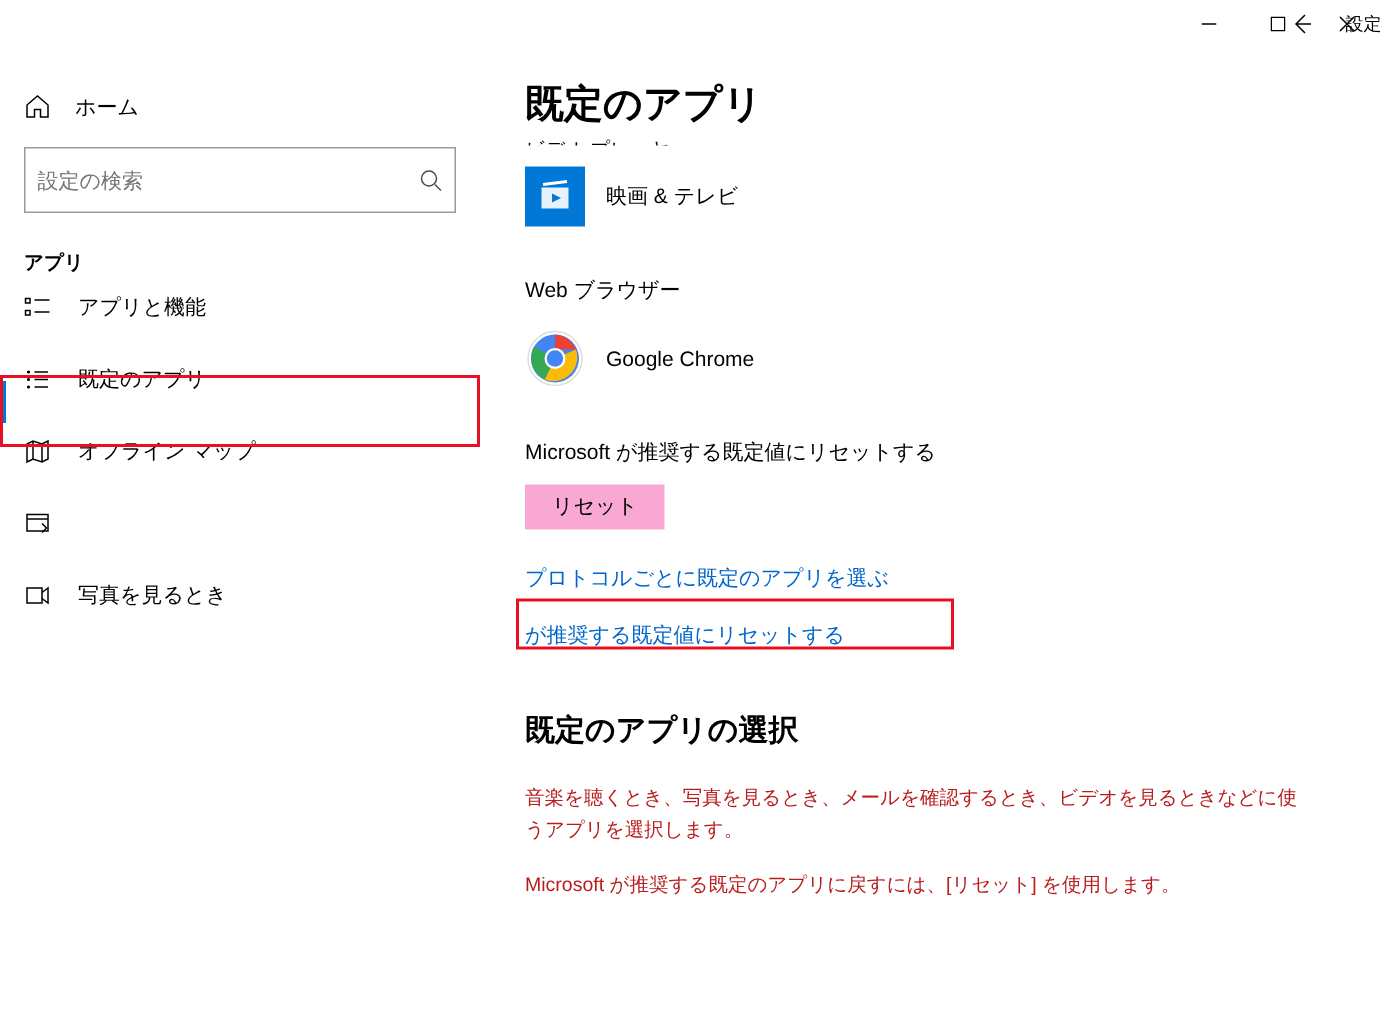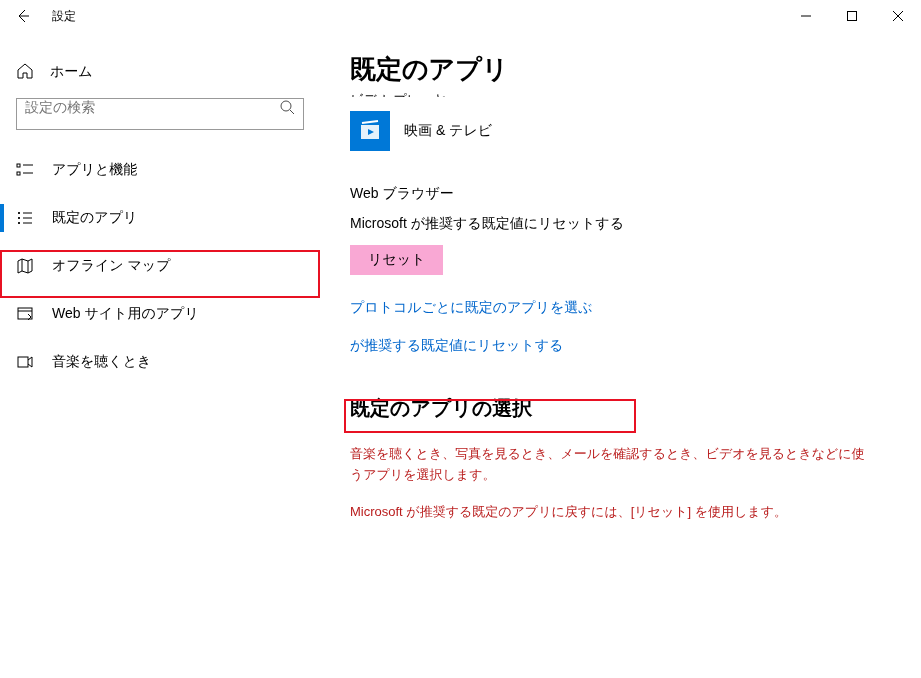--- a/index.html
+++ b/index.html
@@ -1,40 +1,40 @@
 <!DOCTYPE html>
 <html><head>
 <meta charset="utf-8">
 <style>
   * { box-sizing: border-box; margin: 0; padding: 0; font-family: "Yu Gothic UI", "Segoe UI", Meiryo, sans-serif; }
   html, body { width: 921px; height: 678px; background: #fff; color: #000; overflow: hidden; }
 
   
-  .titlebar { height: 32px; display: flex; align-items: center; position: relative; }
+  .titlebar { height: 32px; display: flex; align-items: center; position: relative; justify-content: flex-end; }
   .titlebar .back { width: 46px; height: 32px; display:flex; align-items:center; justify-content:center; }
   .titlebar .title { font-size: 12px; margin-left: 6px; }
   .win-controls { position: absolute; right: 0; top: 0; display: flex; }
   .win-btn { width: 46px; height: 32px; display:flex; align-items:center; justify-content:center; }
   .win-btn svg { display:block; }
 
   
   .container { display: flex; height: calc(678px - 32px); }
   .sidebar { width: 320px; padding: 20px 0 0 0; }
   .main { flex: 1; padding: 20px 30px 0 30px; overflow: hidden; position:relative; }
 
   
   .home-row { display:flex; align-items:center; height: 40px; padding: 0 16px; gap: 16px; font-size: 14px; }
   .search-wrap { padding: 6px 16px 16px 16px; }
-  .search-box { width: 100%; height: 32px; border: 1px solid #999; display:flex; align-items:flex-start; padding: 0 8px; background:#fff; }
+  .search-box { width: 100%; height: 44px; border: 1px solid #999; display:flex; align-items:center; padding: 0 8px; background:#fff; }
   .search-box input { flex:1; border:none; outline:none; font-size: 14px; background:transparent; }
   .search-box .sicon { width:16px; height:16px; opacity:0.7; }
 
   .section-label { font-size: 13px; font-weight: 600; padding: 8px 16px 12px 16px; }
 
-  .nav-item { display:flex; align-items:center; height: 48px; padding: 0 16px; gap: 18px; font-size: 14px; position:relative; }
+  .nav-item { display:flex; height: 48px; padding: 0 16px; gap: 18px; font-size: 14px; position:relative; }
   .nav-item .icon { width:18px; height:18px; display:flex; align-items:center; justify-content:center; }
 
   
   .nav-item.active::before { content:""; position:absolute; left:0; top:10px; bottom:10px; width:4px; background:#0078d7; }
 
   
   .annot { position:absolute; border:2px solid #e81123; pointer-events:none; }
 
   
   .page-title { font-size: 26px; font-weight: 600; margin-bottom: 4px; }
@@ -101,20 +101,21 @@
         <input type="text" placeholder="設定の検索" style="">
         <span class="sicon">
           <svg width="16" height="16" viewBox="0 0 16 16">
               <circle cx="7" cy="7" r="5" stroke="#000" fill="none"></circle>
               <path d="M11 11 L15 15" stroke="#000"></path>
             </svg>
         </span>
       </div>
     </div>
 
+    <div class="section-label">アプリ</div>
 
     <div class="nav-item">
       <span class="icon">
         <svg width="18" height="18" viewBox="0 0 18 18">
             <rect x="1" y="3" width="3" height="3" stroke="#000" fill="none"></rect>
             <rect x="1" y="11" width="3" height="3" stroke="#000" fill="none"></rect>
             <path d="M7 4 H17 M7 12 H17" stroke="#000"></path>
           </svg>
       </span>
       <span>アプリと機能</span>
@@ -142,31 +143,30 @@
     </div>
 
     <div class="nav-item">
       <span class="icon">
         <svg width="18" height="18" viewBox="0 0 18 18">
             <rect x="2" y="3" width="14" height="11" stroke="#000" fill="none"></rect>
             <path d="M2 6 H16" stroke="#000"></path>
             <path d="M12 9 L15 12 L12 15" stroke="#000" fill="none"></path>
           </svg>
       </span>
-      <span>Web サイト用のアプリ</span>
     </div>
 
     <div class="nav-item">
       <span class="icon">
         <svg width="18" height="18" viewBox="0 0 18 18">
             <rect x="2" y="4" width="10" height="10" stroke="#000" fill="none"></rect>
             <path d="M12 7 L16 4 V14 L12 11" stroke="#000" fill="none"></path>
           </svg>
       </span>
-      <span>音楽を聴くとき</span>
+      <span>写真を見るとき</span>
     </div>
 
 
     <div class="annot" style="left:0px; top:218px; width:320px; height:48px;"></div>
   </div>
 
   <div class="main">
     <h1 class="page-title">既定のアプリ</h1>
 
     <div class="truncated-label">ビデオ プレーヤー</div>
@@ -176,20 +176,34 @@
         <svg width="24" height="24" viewBox="0 0 24 24">
           <rect x="3" y="6" width="18" height="14" fill="#fff" opacity="0.9"></rect>
           <path d="M10 10 L16 13 L10 16 Z" fill="#0078d7"></path>
           <path d="M4 4 L20 2" stroke="#fff" stroke-width="2"></path>
         </svg>
       </div>
       <span class="label">映画 &amp; テレビ</span>
     </div>
 
     <div class="section-head">Web ブラウザー</div>
+    <div class="app-row">
+      <div class="app-tile chrome">
+        <svg width="40" height="40" viewBox="0 0 40 40">
+          <circle cx="20" cy="20" r="18" fill="#fff" stroke="#ddd"></circle>
+          <circle cx="20" cy="20" r="16" fill="#4285f4"></circle>
+          <path d="M20 4 A16 16 0 0 1 34 14 L20 14 Z" fill="#ea4335"></path>
+          <path d="M34 14 A16 16 0 0 1 13 34 L20 20 Z" fill="#fbbc05"></path>
+          <path d="M13 34 A16 16 0 0 1 6 12 L20 20 Z" fill="#34a853"></path>
+          <circle cx="20" cy="20" r="7" fill="#fff"></circle>
+          <circle cx="20" cy="20" r="5.5" fill="#4285f4"></circle>
+        </svg>
+      </div>
+      <span class="label">Google Chrome</span>
+    </div>
 
     <div class="section-head">Microsoft が推奨する既定値にリセットする</div>
     <button class="reset-btn">リセット</button>
 
     <a class="link-row">プロトコルごとに既定のアプリを選ぶ</a>
     <a class="link-row">が推奨する既定値にリセットする</a>
 
     <h2 class="subtitle">既定のアプリの選択</h2>
     <p class="para">音楽を聴くとき、写真を見るとき、メールを確認するとき、ビデオを見るときなどに使うアプリを選択します。</p>
     <p class="para">Microsoft が推奨する既定のアプリに戻すには、[リセット] を使用します。</p>

